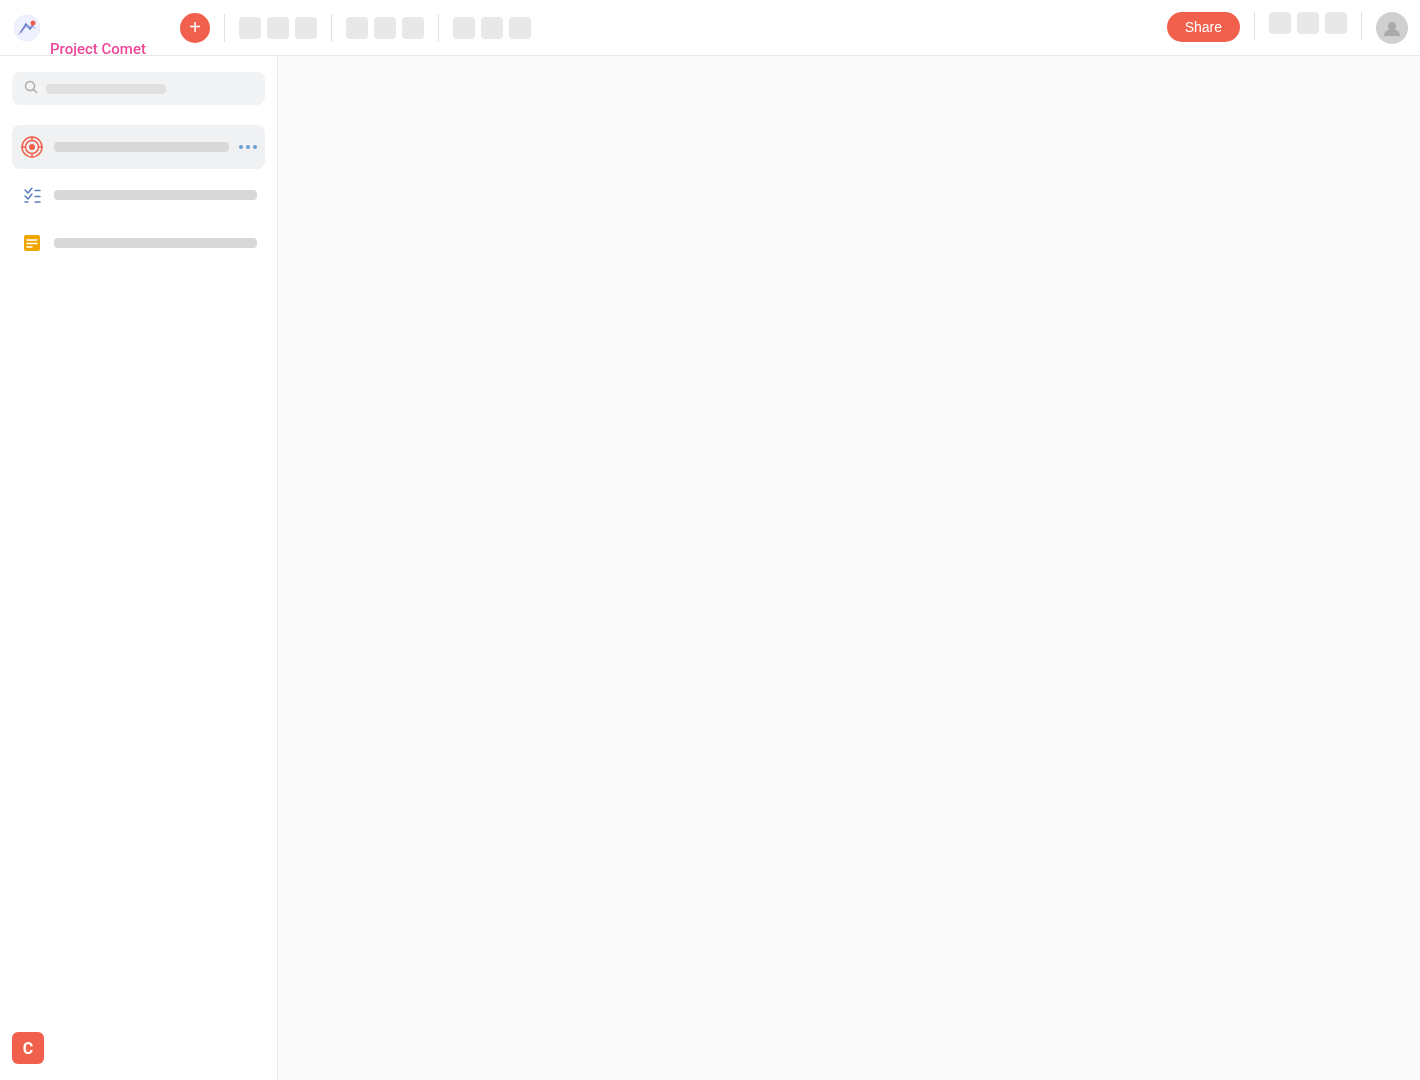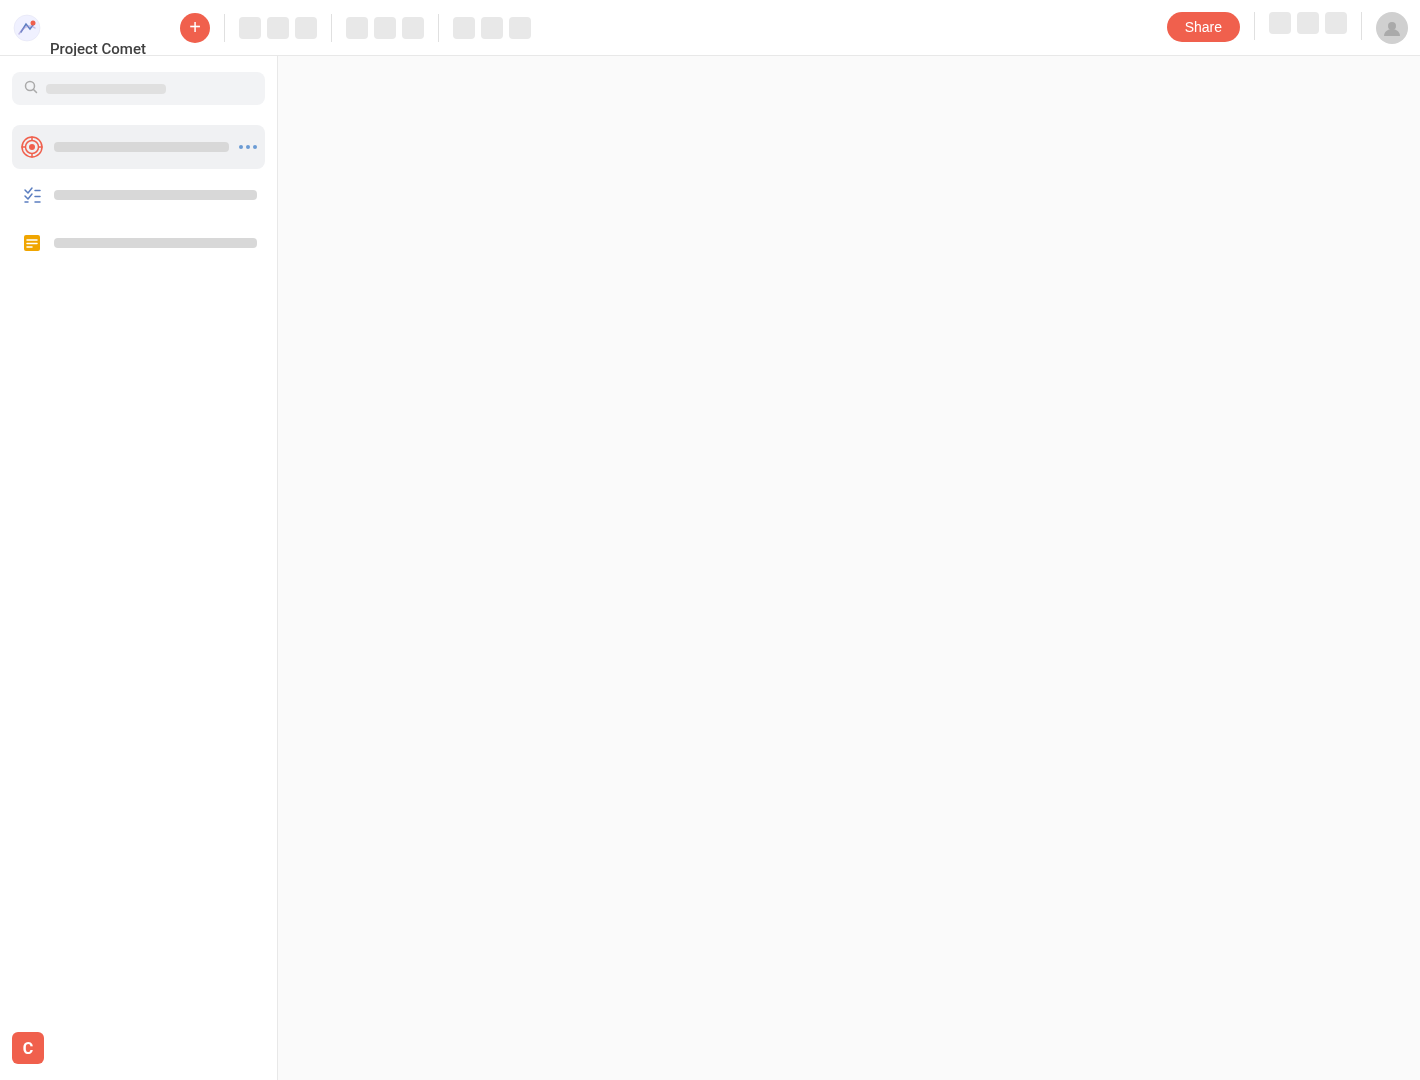--- a/index.html
+++ b/index.html
@@ -43,21 +43,21 @@
     }
 
     .logo-icon svg {
       width: 28px;
       height: 28px;
     }
 
     .header-title {
       font-size: 15px;
       font-weight: 500;
-      color: #404040;
+      color: #ec4899;
       margin-top: 43px;
     }
 
     .header-divider {
       width: 1px;
       height: 28px;
       background: #e0e0e0;
       margin: 0 6px;
     }
 

